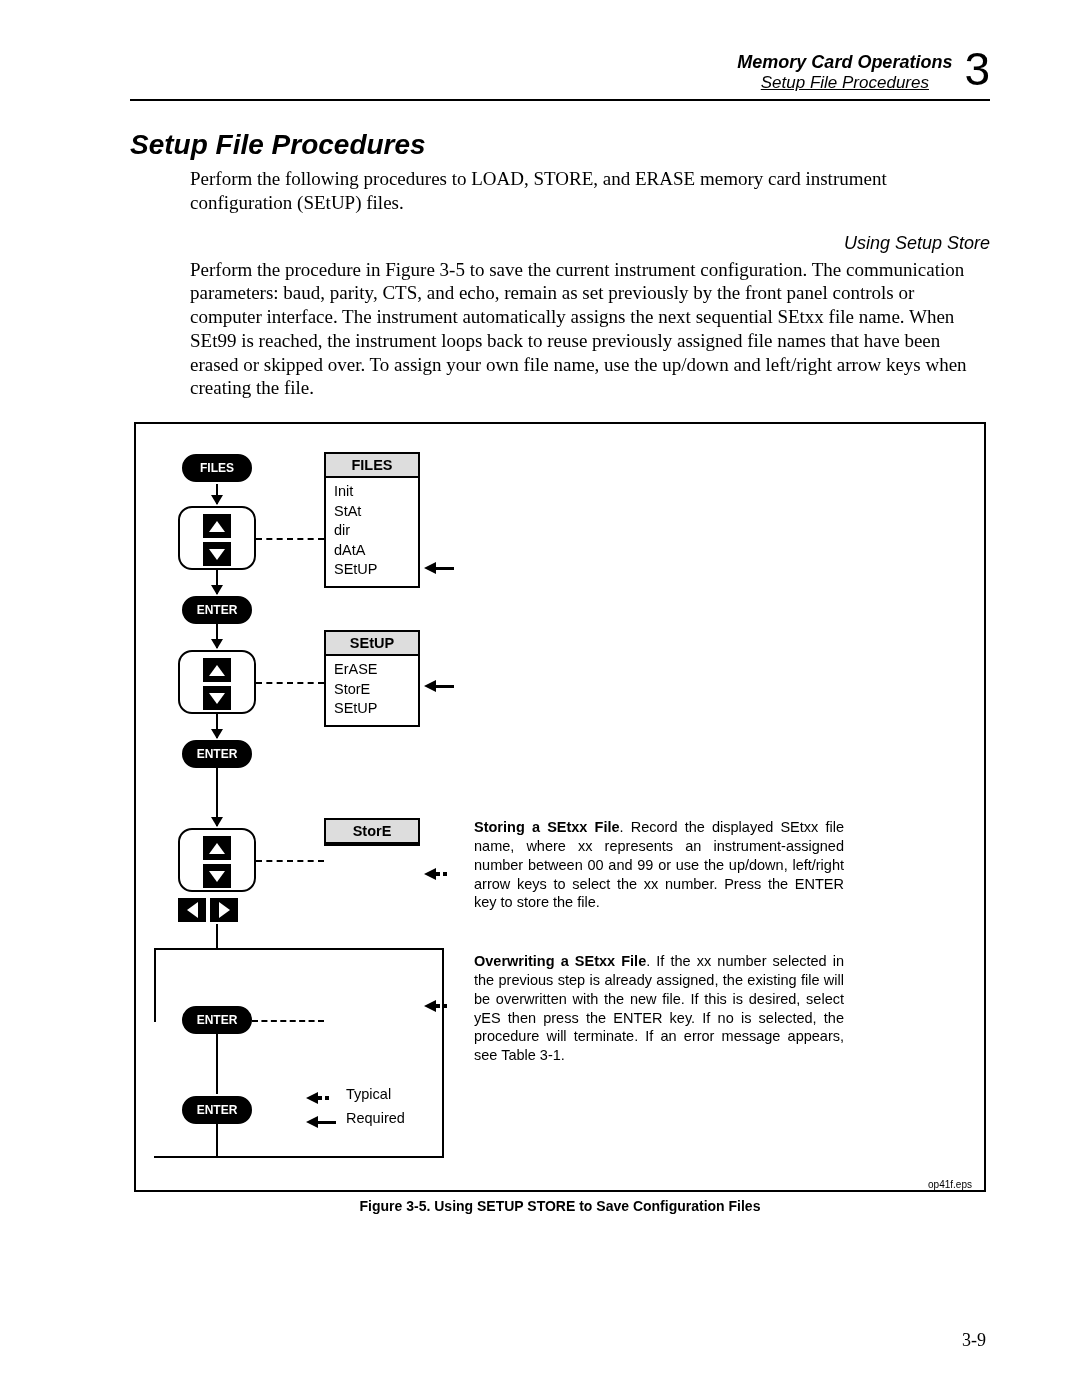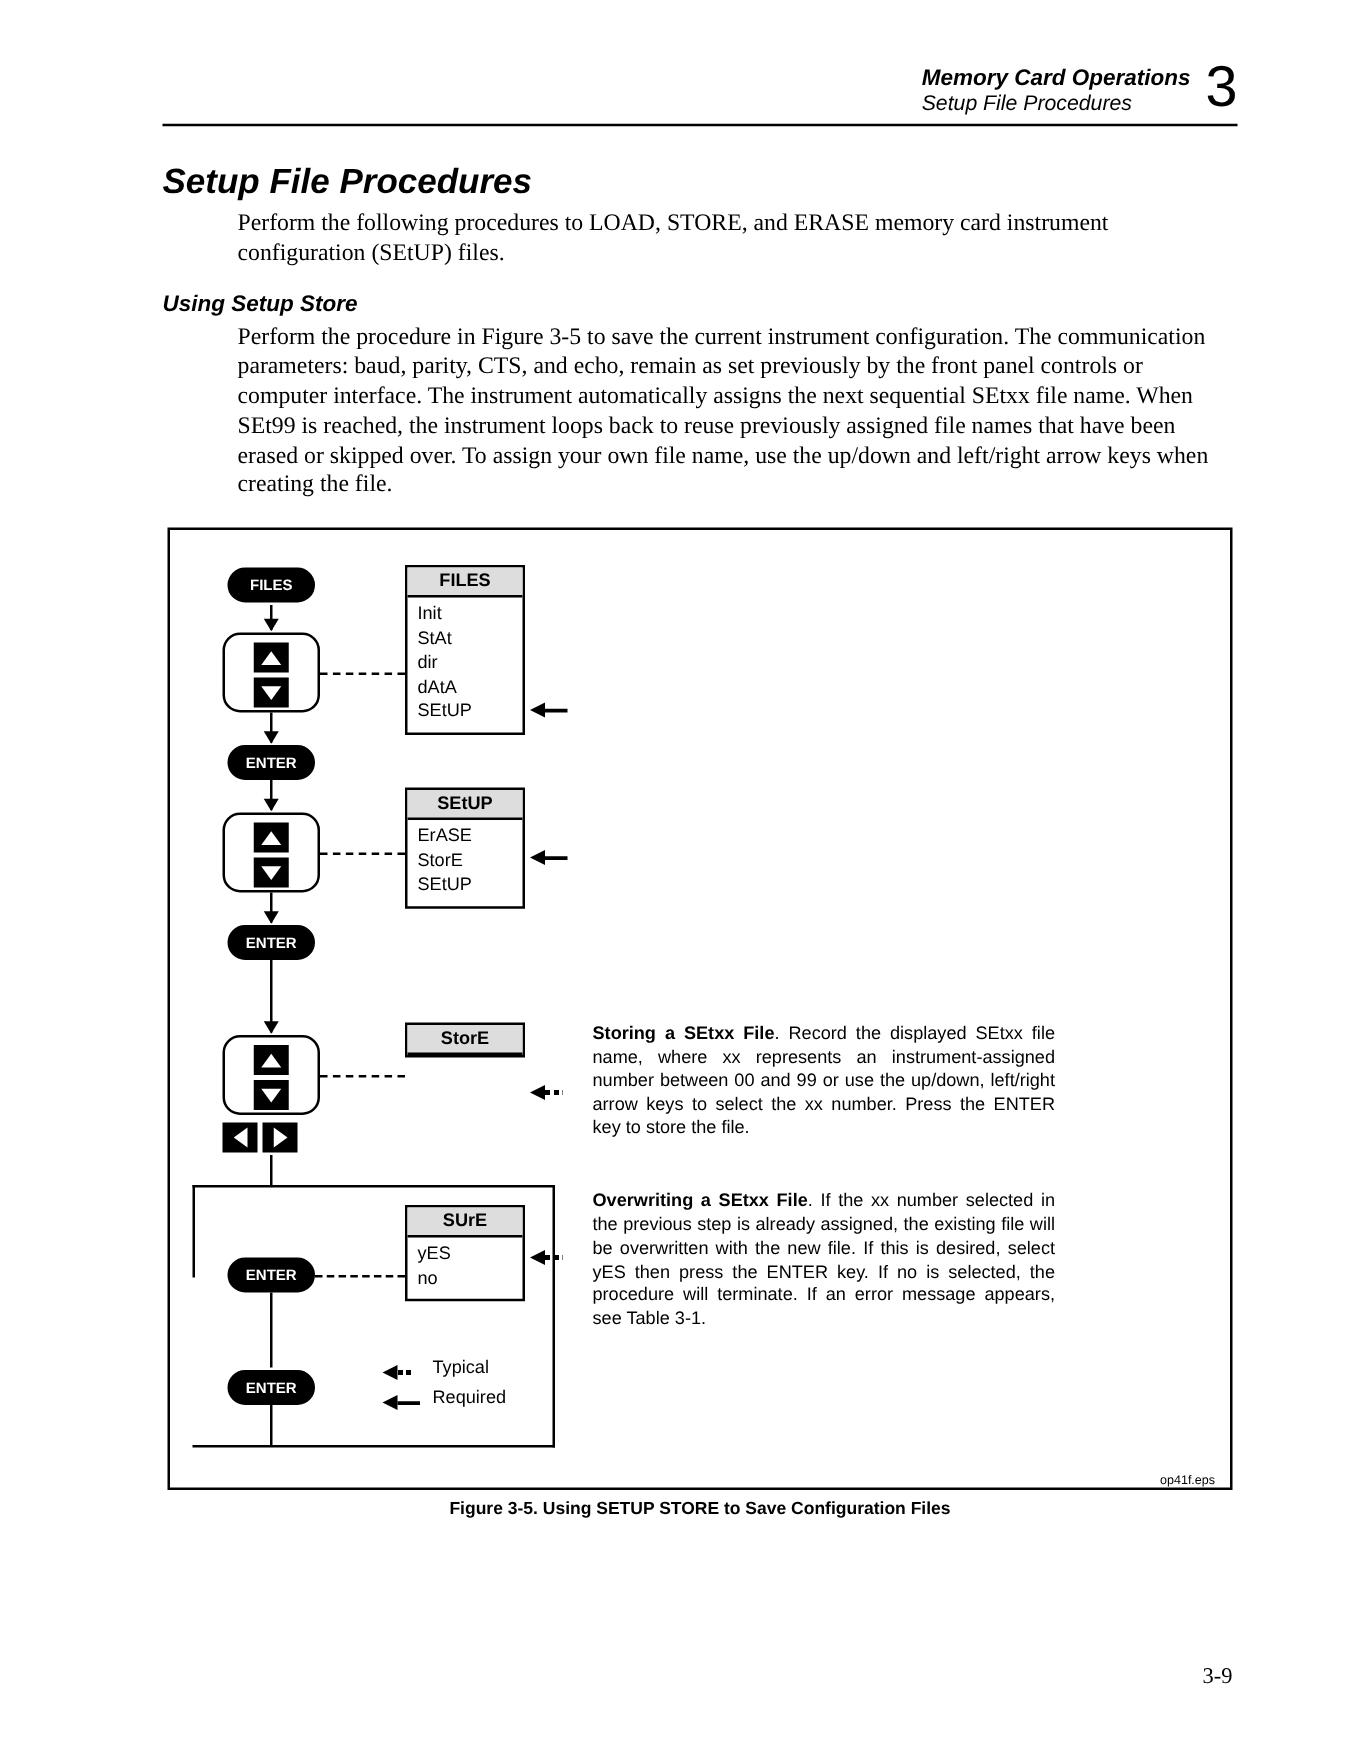--- a/index.html
+++ b/index.html
@@ -20,41 +20,42 @@
   .header-line2 { font-style: italic; font-size: 17px; font-family: Arial, sans-serif; display: block; }
   .header-num {
     display: inline-block;
     font-family: Arial, sans-serif;
     font-size: 46px;
     font-weight: normal;
     line-height: 38px;
     vertical-align: top;
     margin-left: 8px;
   }
-  .header-text { display: inline-block; text-align: left; vertical-align: top; margin-top: 2px; }
+  .header-text { display: inline-block; text-align: center; vertical-align: top; margin-top: 2px; text-decoration: underline; }
   .hr { border-top: 2px solid #000; margin-bottom: 28px; }
   h1.section-title {
     font-family: Arial, sans-serif;
     font-style: italic;
     font-weight: bold;
     font-size: 28px;
     margin-bottom: 6px;
   }
   .intro {
     font-size: 19px;
     line-height: 1.25;
     margin-left: 60px;
     margin-bottom: 18px;
   }
   h2.subheading {
     font-family: Arial, sans-serif;
     font-style: italic;
-    font-weight: bold;
+    font-weight: normal;
     font-size: 18px;
     margin-bottom: 4px;
+    text-align: right;
   }
   .subpara {
     font-size: 19px;
     line-height: 1.25;
     margin-left: 60px;
     margin-bottom: 22px;
   }
   .figure-frame {
     border: 2px solid #000;
     height: 770px;
@@ -244,27 +245,20 @@
       <div class="menu-head">StorE</div>
     </div>
     <div class="ptr-left dashed" style="left:288px; top:444px;"></div>
 
     <div class="vline" style="left:80px; top:500px; height:24px;"></div>
     <div class="hsolid" style="left:18px; top:524px; width:290px;"></div>
     <div class="vline" style="left:18px; top:524px; height:74px;"></div>
     <div class="vline" style="left:306px; top:524px; height:210px;"></div>
     <div class="hsolid" style="left:18px; top:732px; width:290px;"></div>
 
-    <div class="menu-box" style="left:188px; top:540px; width:96px;">
-      <div class="menu-head">SUrE</div>
-      <div class="menu-body">
-        <div>yES</div>
-        <div>no</div>
-      </div>
-    </div>
     <div class="ptr-left dashed" style="left:288px; top:576px;"></div>
 
     <div class="vline vline-head" style="left:60px; top:598px; height:0;"></div>
     <div class="key key-black" style="left:46px; top:582px; width:70px;"><span>ENTER</span></div>
     <div class="hdash" style="left:116px; top:596px; width:72px;"></div>
     <div class="vline" style="left:80px; top:610px; height:60px;"></div>
 
     <div class="key key-black" style="left:46px; top:672px; width:70px;"><span>ENTER</span></div>
     <div class="vline" style="left:80px; top:700px; height:32px;"></div>
 

